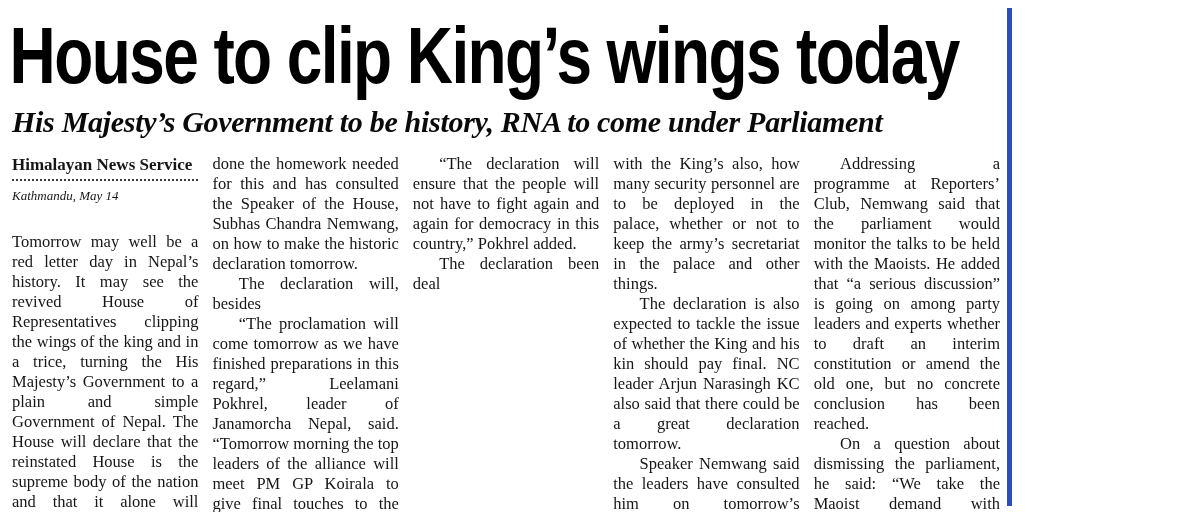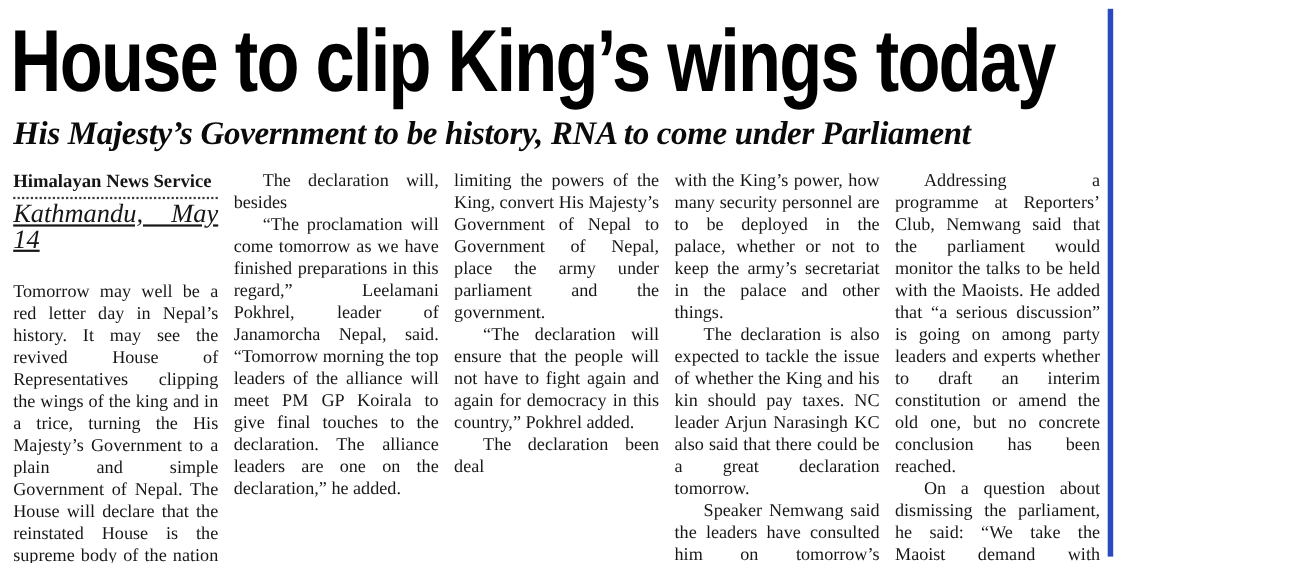--- a/index.html
+++ b/index.html
@@ -65,24 +65,23 @@
     font-size:17px;
     line-height:22px;
   }
   .dotted-rule{
     border-bottom:2px dotted #3a3a3a;
     height:2px;
     margin:1px 0 3px 0;
   }
   .dateline{
     font-style:italic;
-    font-size:24px;
+    font-size:13px;
     line-height:23px;
     margin-bottom:9px;
-    text-decoration:underline;
   }
 </style>
 </head>
 <body>
 
 <div class="clipping">
 
   <div class="accent-bar"></div>
 
   <h1 class="headline">House to clip King’s wings today</h1>
@@ -95,33 +94,33 @@
       <div class="byline-block">
         <div class="agency">Himalayan News Service</div>
         <div class="dotted-rule"></div>
         <div class="dateline">Kathmandu, May 14</div>
       </div>
       <p>Tomorrow may well be a red letter day in Nepal’s history. It may see the revived House of Representatives clipping the wings of the king and in a trice, turning the His Majesty’s Government to a plain and simple Government of Nepal. The House will declare that the reinstated House is the supreme body of the nation and that it alone will exercise all powers of the state and the sovereignty that is vested with the people.</p>
       <p class="indent runover">The seven-party-alliance has</p>
     </div>
 
     <div class="col">
+      <p>done the homework needed for this and has consulted the Speaker of the House, Subhas Chandra Nemwang, on how to make the historic declaration tomorrow.</p>
       <p class="indent runover">The declaration will, besides</p>
       <p class="indent">“The proclamation will come tomorrow as we have finished preparations in this regard,” Leelamani Pokhrel, leader of Janamorcha Nepal, said. “Tomorrow morning the top leaders of the alliance will meet PM GP Koirala to give final touches to the declaration. The alliance leaders are one on the declaration,” he added.</p>
     </div>
 
     <div class="col">
-      <p>limiting the powers of the King, convert His Majesty’s Government of Nepal to Government of Nepal, place the army under parliament and the government.</p>
       <p class="indent">“The declaration will ensure that the people will not have to fight again and again for democracy in this country,” Pokhrel added.</p>
       <p class="indent runover">The declaration been deal</p>
     </div>
 
     <div class="col">
-      <p>with the King’s power, how many security personnel are to be deployed in the palace, whether or not to keep the army’s secretariat in the palace and other things.</p>
-      <p class="indent">The declaration is also expected to tackle the issue of whether the King and his kin should pay taxes. NC leader Arjun Narasingh KC also said that there could be a great declaration tomorrow.</p>
+      <p>with the King’s also, how many security personnel are to be deployed in the palace, whether or not to keep the army’s secretariat in the palace and other things.</p>
+      <p class="indent">The declaration is also expected to tackle the issue of whether the King and his kin should pay final. NC leader Arjun Narasingh KC also said that there could be a great declaration tomorrow.</p>
       <p class="indent runover">Speaker Nemwang said the leaders have consulted him on tomorrow’s “significant” business. But it is not clear whether the PM or the Speaker will pro-</p>
     </div>
 
     <div class="col">
       <p class="indent">Addressing a programme at Reporters’ Club, Nemwang said that the parliament would monitor the talks to be held with the Maoists. He added that “a serious discussion” is going on among party leaders and experts whether to draft an interim constitution or amend the old one, but no concrete conclusion has been reached.</p>
       <p class="indent">On a question about dismissing the parliament, he said: “We take the Maoist demand with honour. And after all, the House is to be dissolved one day.”</p>
     </div>
 
   </div>
 </div>

